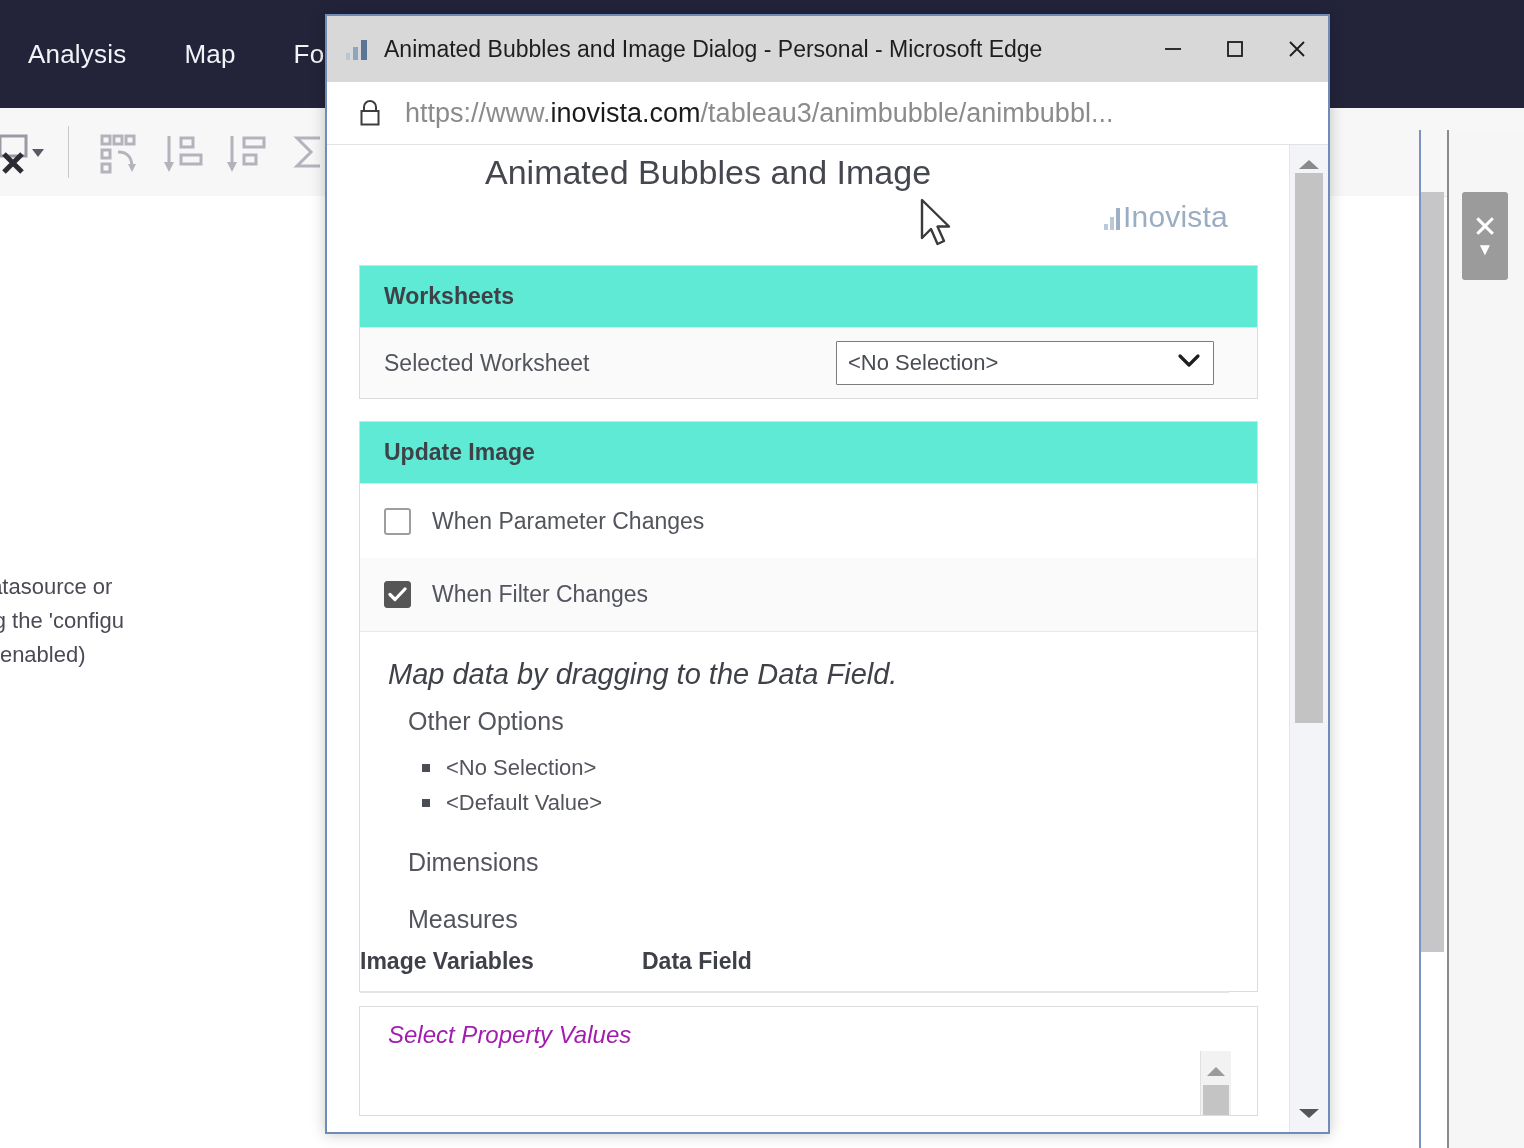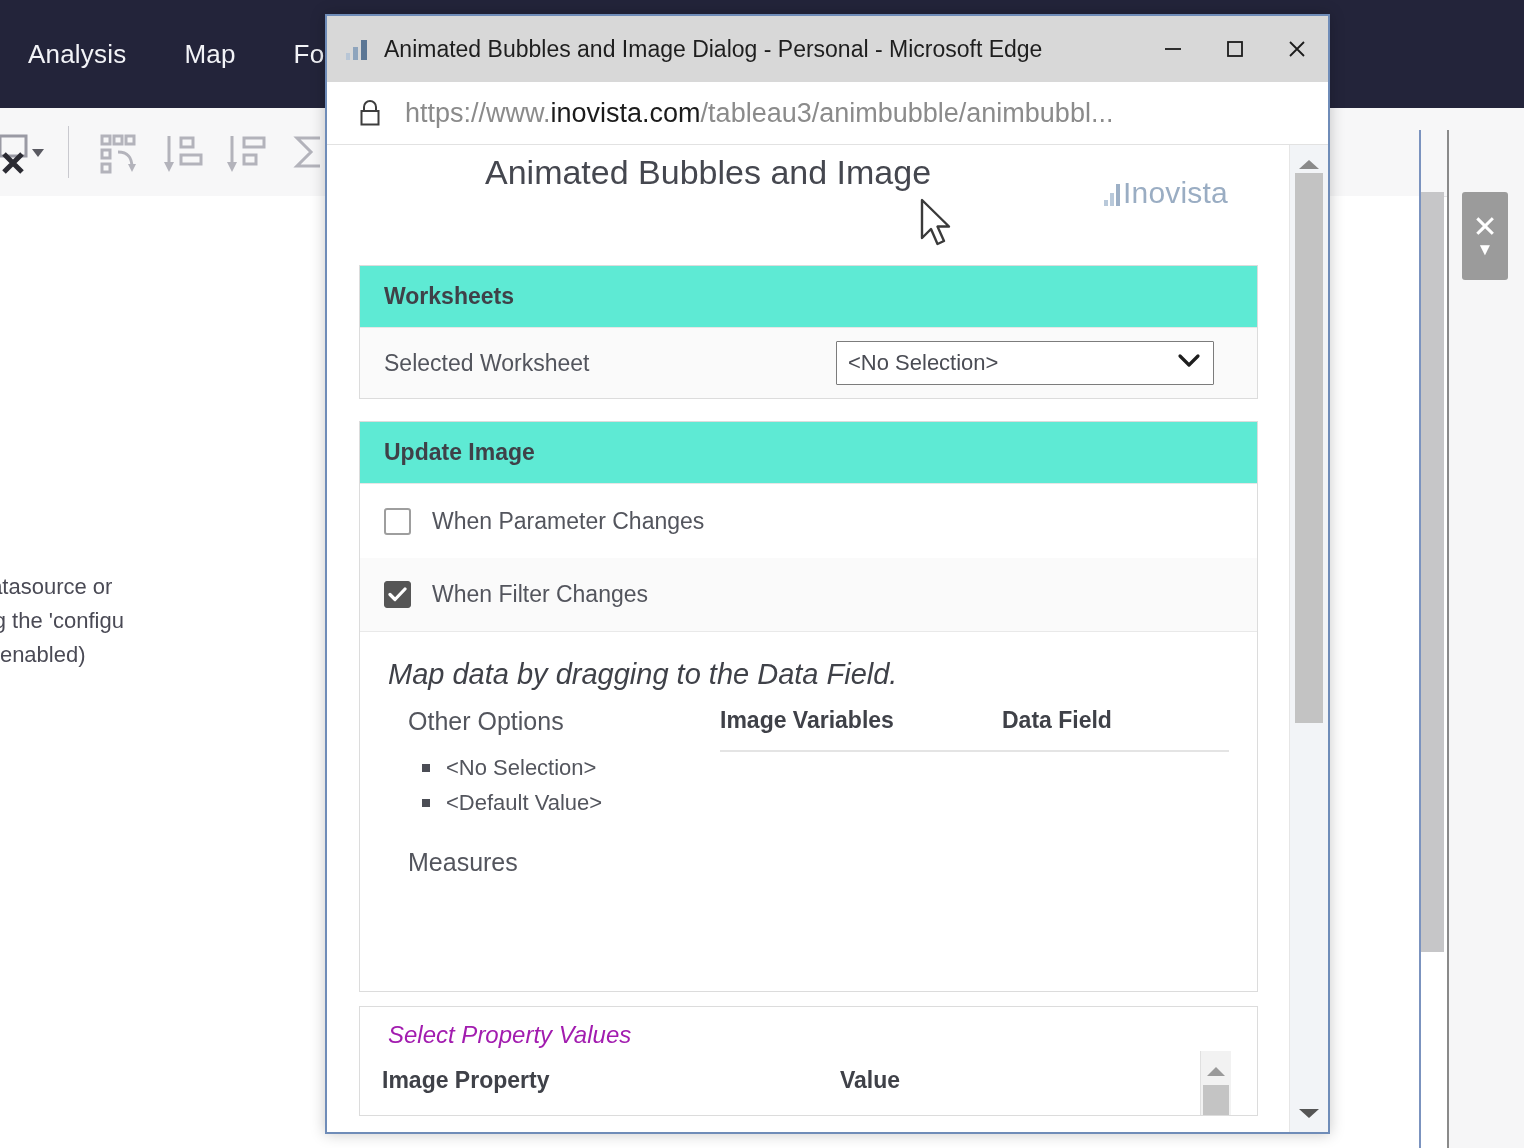--- a/index.html
+++ b/index.html
@@ -228,21 +228,21 @@
   }
   .page-title {
     position: absolute;
     left: 158px; top: 8px;
     font-size: 34px;
     color: #45474f;
     white-space: nowrap;
   }
   .brand {
     position: absolute;
-    right: 62px; top: 35px;
+    right: 62px; top: 59px;
     display: flex;
     align-items: flex-end;
     gap: 3px;
   }
   .brand-bars {
     display: flex;
     align-items: flex-end;
     gap: 2px;
     height: 22px;
   }
@@ -360,20 +360,21 @@
     font-style: italic;
     color: #3f4148;
     padding: 26px 24px 0 28px;
   }
 
   .map-area {
     display: flex;
     padding: 16px 0 0 0;
     height: 300px;
     box-sizing: border-box;
+    flex-direction: column;
   }
   .map-left {
     width: 360px;
     flex: none;
     padding-left: 48px;
     box-sizing: border-box;
   }
   .tree-head {
     font-size: 25px;
     color: #53555d;
@@ -677,38 +678,35 @@
             <div class="map-left">
               <div class="tree-head">Other Options</div>
               <div class="tree-item">
                 <span class="tree-bullet"></span>
                 <span>&lt;No Selection&gt;</span>
               </div>
               <div class="tree-item">
                 <span class="tree-bullet"></span>
                 <span>&lt;Default Value&gt;</span>
               </div>
+              <div class="tree-head spaced">Dimensions</div>
               <div class="tree-head spaced">Measures</div>
             </div>
             <div class="map-right">
               <div class="map-cols">
                 <div class="map-col-head v">Image Variables</div>
                 <div class="map-col-head">Data Field</div>
               </div>
               <div class="map-drop"></div>
             </div>
           </div>
         </div>
 
         <div class="subpanel">
           <div class="subpanel-title">Select Property Values</div>
-          <div class="subtable-head">
-            <div class="c1">Image Property</div>
-            <div>Value</div>
-          </div>
           <div class="inner-scroll">
             <span class="arrow-up">
               <svg width="20" height="12" viewBox="0 0 20 12">
                   <polygon points="10,2 19,11 1,11" fill="#9a9a9a"></polygon>
                 </svg>
             </span>
             <span class="thumb"></span>
           </div>
         </div>
 

